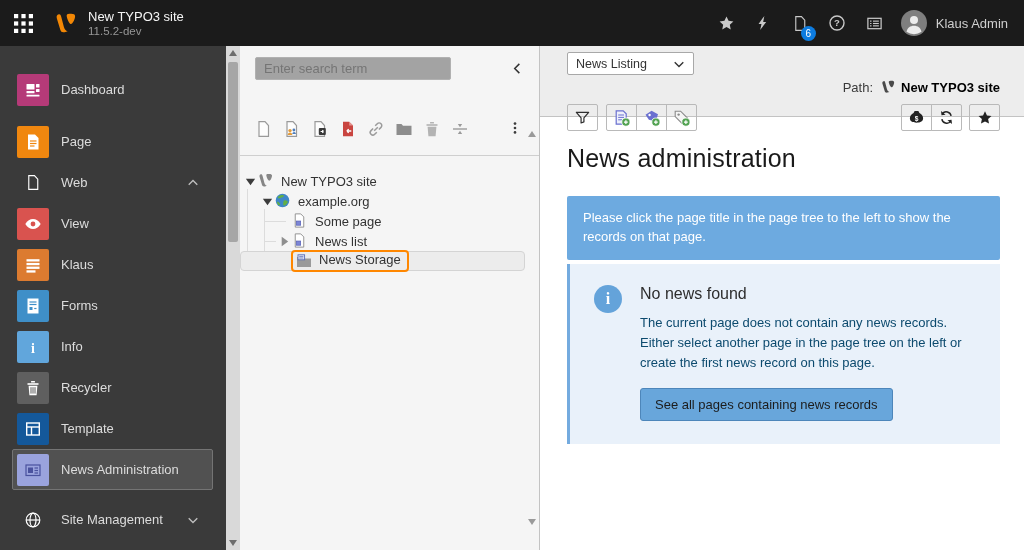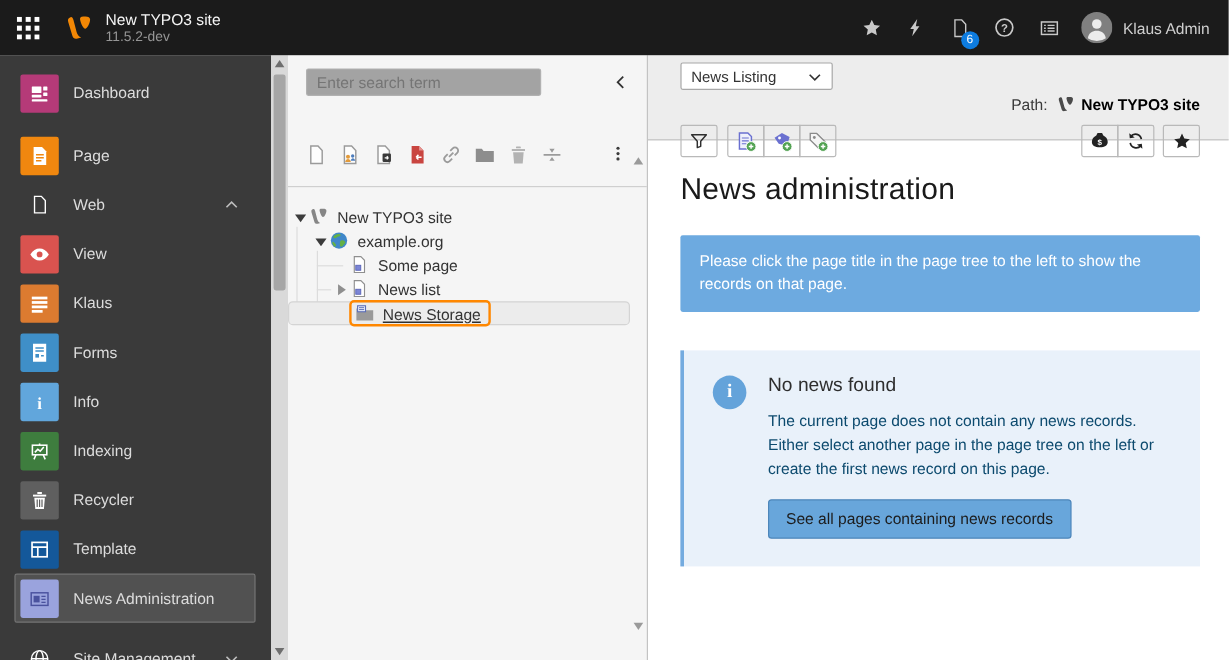--- a/index.html
+++ b/index.html
@@ -17,21 +17,21 @@
   .tb-spacer { flex:1; }
   .tb-iconbtn { width:37px; height:46px; display:flex; align-items:center; justify-content:center; position:relative; cursor:pointer; }
   .tb-badge { position:absolute; right:3px; bottom:5px; min-width:15px; height:15px; border-radius:8px; background:#0d7ce0; color:#fff; font-size:10px; display:flex; align-items:center; justify-content:center; padding:0 3px; }
   .tb-user { display:flex; align-items:center; gap:9px; padding:0 16px 0 8px; height:46px; cursor:pointer; }
   .tb-username { color:#cfcfcf; font-size:13px; }
   .tb-search { width:297px; height:46px; background:#313131; display:flex; align-items:center; padding-left:22px; }
   .tb-search input { background:transparent; border:none; outline:none; color:#bdbdbd; font-size:13px; margin-left:11px; width:200px; font-family:"Liberation Sans",sans-serif; }
   .tb-search input::placeholder { color:#8b8b8b; }
 
   
-  .sidebar { position:absolute; left:0; top:46px; width:226px; bottom:0; background:#3a3a3a; padding-top:11px; overflow:hidden; }
+  .sidebar { position:absolute; left:0; top:46px; width:226px; bottom:0; background:#3a3a3a; padding-top:23px; overflow:hidden; }
   .mm-item { height:41px; margin:0 13px 0 12px; padding-left:4px; display:flex; align-items:center; border:1px solid transparent; border-radius:2px; cursor:pointer; position:relative; }
   .mm-item.selected { background:#515151; border-color:#747474; }
   .mm-tile { width:32px; height:32px; border-radius:2px; display:flex; align-items:center; justify-content:center; flex:none; }
   .mm-secicon { width:32px; height:32px; display:flex; align-items:center; justify-content:center; flex:none; }
   .mm-label { color:#dcdcdc; font-size:13px; margin-left:12px; white-space:nowrap; }
   .mm-chev { position:absolute; right:13px; top:14px; }
   .mm-gap { height:11px; }
   .mm-gap-sm { height:9px; }
 
   
@@ -50,21 +50,21 @@
   .tree-toolbar { height:45px; border-bottom:1px solid #cfcfcf; display:flex; align-items:center; padding:0 14px 8px 15px; gap:10px; }
   .tt-icon { width:18px; height:18px; cursor:grab; }
   .tt-right { margin-left:auto; cursor:pointer; }
   .tree-body { position:relative; padding-top:15px; }
   .tree-line { position:absolute; background:#dcdcdc; }
   .tree-row { position:relative; height:20px; display:flex; align-items:center; margin-right:14px; border:1px solid transparent; border-radius:4px; cursor:pointer; }
   .tree-row.selected { background:#ececec; border-color:#d4d4d4; }
   .tr-exp { width:14px; height:14px; flex:none; display:flex; align-items:center; justify-content:center; }
   .tr-ico { width:18px; height:18px; flex:none; margin-right:6px; }
   .tr-label { font-size:13px; color:#333; white-space:nowrap; }
-  .node-sel { display:inline-flex; align-items:flex-end; height:22px; border:2px solid #ff8700; border-radius:4px; padding:0 6px 0 2px;text-decoration:underline; }
+  .node-sel { display:inline-flex; align-items:flex-start; height:22px; border:2px solid #ff8700; border-radius:4px; padding:0 6px 0 2px; }
   .node-sel .tr-ico { margin-right:6px; }
   
   .tree-sb-up { position:absolute; right:3px; top:68px; }
   .tree-sb-down { position:absolute; right:3px; bottom:7px; }
   .tri-up-sm { width:0;height:0;border-left:4px solid transparent;border-right:4px solid transparent;border-bottom:6px solid #9a9a9a; }
   .tri-down-sm { width:0;height:0;border-left:4px solid transparent;border-right:4px solid transparent;border-top:6px solid #9a9a9a; }
 
   
   .content { position:absolute; left:540px; top:46px; right:0; bottom:0; background:#fff; }
   .docheader { position:relative; height:71px; background:#ededed; border-bottom:1px solid #c3c3c3; }
@@ -76,21 +76,21 @@
   .dh-buttons-left { position:absolute; left:27px; top:58px; display:flex; gap:8px; }
   .dh-buttons-right { position:absolute; right:24px; top:58px; display:flex; gap:7px; }
   .btn-group { display:flex; }
   .dh-btn { width:31px; height:27px; border:1px solid #b9b9b9; background:transparent; border-radius:2px; display:flex; align-items:center; justify-content:center; cursor:pointer; }
   .btn-group .dh-btn { border-radius:0; margin-left:-1px; }
   .btn-group .dh-btn:first-child { border-radius:2px 0 0 2px; margin-left:0; }
   .btn-group .dh-btn:last-child { border-radius:0 2px 2px 0; }
 
   .main { padding:27px 24px 0 27px; }
   .main h1 { font-size:25px; font-weight:400; color:#1a1a1a; margin-bottom:23px; letter-spacing:.2px; }
-  .alert-info { background:#6daae0; border-radius:2px; color:#fff; font-size:13px; line-height:1.45; padding:13px 16px; margin-bottom:32px; }
+  .alert-info { background:#6daae0; border-radius:2px; color:#fff; font-size:13px; line-height:1.45; padding:13px 16px; margin-bottom:4px; }
   .callout { background:#e9f1fa; border-left:3px solid #74abdf; padding:19px 20px 23px 24px; display:flex; gap:18px; }
   .co-icon { width:28px; height:28px; border-radius:50%; background:#64a3da; color:#fff; display:flex; align-items:center; justify-content:center; font-family:"Liberation Serif",serif; font-weight:bold; font-size:16px; flex:none; margin-top:2px; }
   .co-title { font-size:16px; color:#2e2e2e; margin:2px 0 10px; font-weight:400; }
   .co-body { font-size:13px; color:#0c4a6e; line-height:1.55; max-width:335px; }
   .co-btn { margin-top:15px; background:#68a6db; border:1px solid #4d86ba; border-radius:3px; color:#1c1c1c; font-size:13px; padding:8px 14px; cursor:pointer; font-family:"Liberation Sans",sans-serif; }
 </style>
 </head>
 <body>
 
 <div class="topbar">
@@ -259,34 +259,20 @@
       </span>
       <span class="mm-label">Forms</span>
     </div>
     <div class="mm-item">
       <span class="mm-tile icon" style="background: rgb(97, 166, 220);">
         <svg width="18" height="18" viewBox="0 0 18 18">
           <text x="9" y="14.5" text-anchor="middle" font-size="14" font-weight="bold" font-family="Liberation Serif,serif" fill="#fff">i</text>
         </svg>
       </span>
       <span class="mm-label">Info</span>
-    </div>
-    <div class="mm-item">
-      <span class="mm-tile icon" style="background: rgb(62, 125, 62);">
-        <svg width="18" height="18" viewBox="0 0 18 18">
-          <g stroke="#fff" stroke-width="1.3" fill="none">
-            <rect x="3" y="4" width="12" height="8"></rect>
-            <polyline points="5,10 7.5,7.5 9.5,9 12.5,5.5"></polyline>
-            <line x1="9" y1="2.5" x2="9" y2="4"></line>
-            <line x1="6" y1="12" x2="4.3" y2="15.8"></line>
-            <line x1="12" y1="12" x2="13.7" y2="15.8"></line>
-          </g>
-        </svg>
-      </span>
-      <span class="mm-label">Indexing</span>
     </div>
     <div class="mm-item">
       <span class="mm-tile icon" style="background: rgb(95, 95, 95);">
         <svg width="18" height="18" viewBox="0 0 18 18">
           <g fill="#fff">
             <rect x="7" y="2" width="4" height="1.6" rx=".5"></rect>
             <rect x="3.5" y="4.2" width="11" height="1.6"></rect>
             <path d="M4.6 6.8h8.8l-.8 9.4H5.4z"></path>
           </g>
           <g stroke="#5f5f5f" stroke-width="1">

